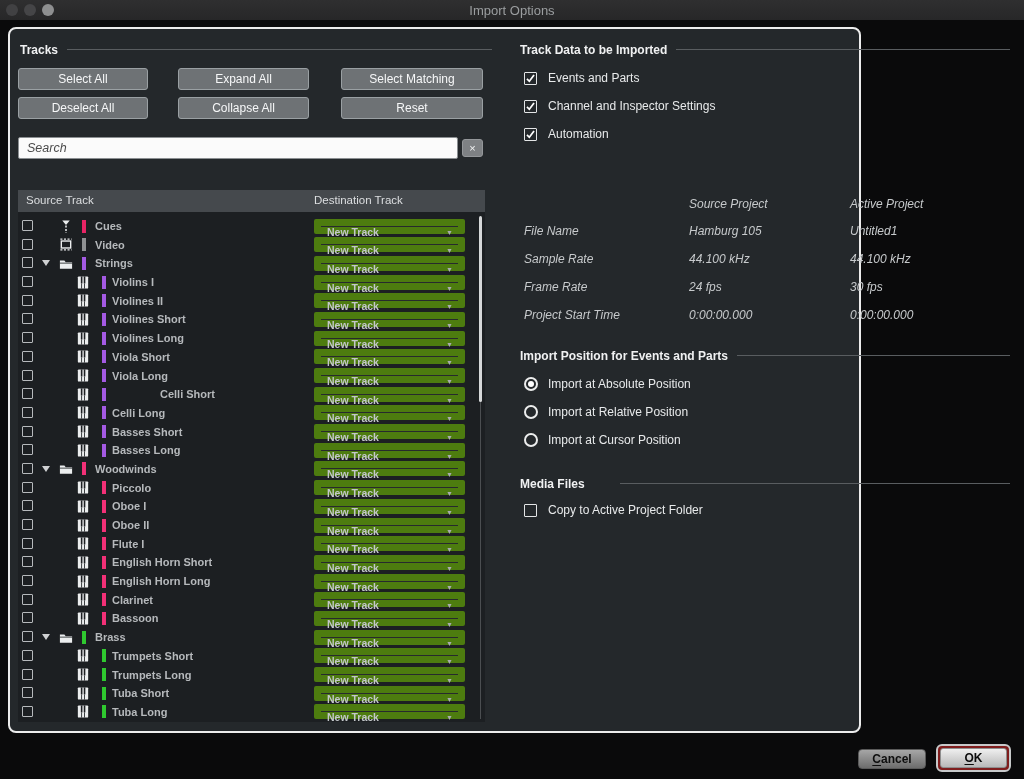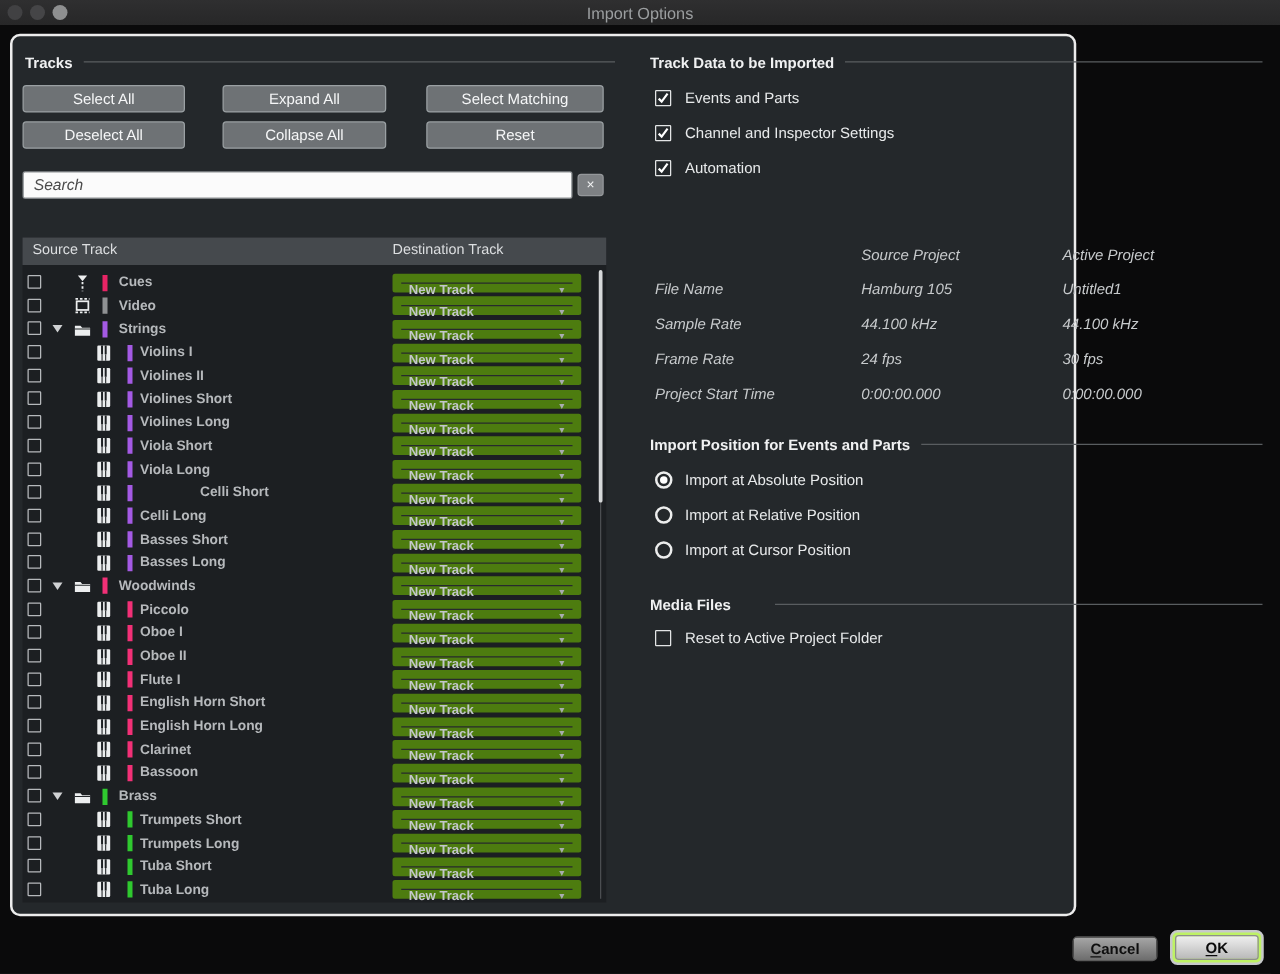--- a/index.html
+++ b/index.html
@@ -75,21 +75,21 @@
     display:flex; align-items:center; justify-content:center; }
   .rdo .dot { width:6px; height:6px; border-radius:50%; background:#fff; }
   .radio-item .clabel { font-size:12px; color:#e8eaeb; margin-left:10px; }
   .ps-cell { position:absolute; font-size:12px; font-style:italic; color:#c7cacc; white-space:nowrap; }
   
   .btn-cancel { position:absolute; left:858px; top:749px; width:68px; height:20px;
     background:linear-gradient(#a6a6a6,#6d6d6d); border:1px solid #5a5a5a; border-radius:4px;
     font-family:"Liberation Sans", sans-serif; font-size:12px; font-weight:bold; color:#0e0e0e;
     text-align:center; line-height:18px; }
   .ok-ring { position:absolute; left:936px; top:744px; width:75px; height:28px;
-    border:2px solid #c7c9ca; border-radius:6px; background:#bef264; padding:2px; }
+    border:2px solid #c7c9ca; border-radius:6px; background:#7f1d1d; padding:2px; }
   .btn-ok { width:100%; height:100%; background:linear-gradient(#efefef,#b9b9b9);
     border:1px solid #8e8e8e; border-radius:3px; font-family:"Liberation Sans", sans-serif;
     font-size:12px; font-weight:bold; color:#0b0b0b; text-align:center; }
   u { text-decoration:underline; text-underline-offset:2px; }
 </style>
 </head>
 <body>
 
 <div class="titlebar">
   <div class="traffic">
@@ -670,20 +670,20 @@
     <div class="radio-item" style="left: 514px; top: 375px;">
       <span class="rdo"></span>
       <span class="clabel">Import at Relative Position</span>
     </div>
     <div class="radio-item" style="left: 514px; top: 403px;">
       <span class="rdo"></span>
       <span class="clabel">Import at Cursor Position</span>
     </div>
     <div class="check-item" style="left: 514px; top: 473px;">
       <span class="cbx"></span>
-      <span class="clabel">Reset to Active Project Folder</span>
+      <span class="clabel">Copy to Active Project Folder</span>
     </div>
   </div>
 
 <button class="btn-cancel"><u>C</u>ancel</button>
 <div class="ok-ring">
   <button class="btn-ok"><u>O</u>K</button>
 </div>
 
 </body></html>

